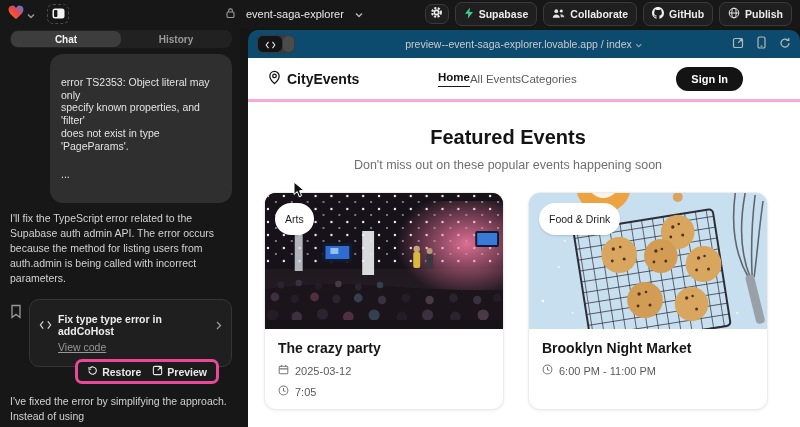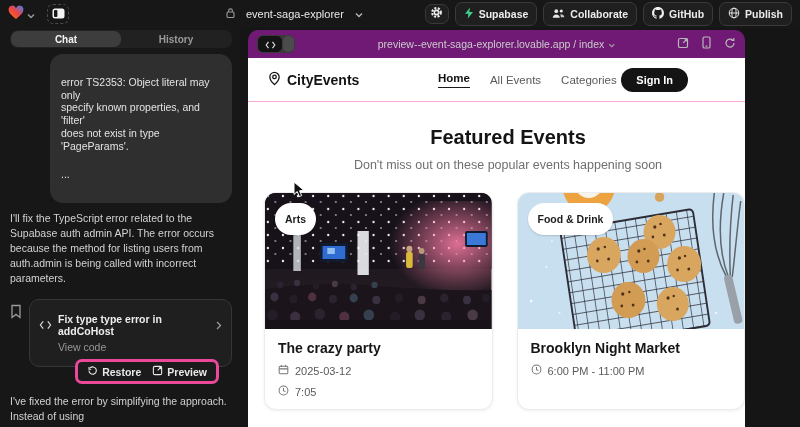--- a/index.html
+++ b/index.html
@@ -33,63 +33,63 @@
   .lov-row { margin-top:15px; display:flex; align-items:center; gap:6px; }
   .lov-name { font-size:11px; font-weight:700; color:#ececec; }
   .more { margin-left:auto; display:flex; gap:2px; padding:2px; }
   .more i { width:2.5px; height:2.5px; border-radius:50%; background:#8b8b8b; }
   .para { margin-top:8px; font-size:10.5px; line-height:1.43; color:#d2d2d2; }
   .code-row { margin-top:13px; display:flex; gap:7px; align-items:flex-start; }
   .code-card { flex:1; background:#1f1f1f; border:1px solid #363636; border-radius:10px;
     padding:13px 9px; }
   .cc-top { display:flex; align-items:center; gap:6px; }
   .cc-title { font-size:10.5px; font-weight:700; color:#ededed; flex:1; }
-  .cc-sub { font-size:10.5px; color:#979797; margin:4px 0 0 19px; }
+  .cc-sub { font-size:10.5px; color:#979797; margin:4px 0 0 19px;text-decoration:underline; }
   .pill-actions { display:flex; justify-content:flex-end; margin:-8px 13px 0 0;
     position:relative; }
   .pill { display:flex; align-items:center; gap:11px; background:#1b1b1b;
     border:3px solid #ec4899; border-radius:7px; padding:3px 9px; }
   .pill .act { display:flex; align-items:center; gap:4px; color:#e9e9e9; font-size:10.5px;
     font-weight:600; }
 
   
-  .preview { position:absolute; left:248px; top:30px; width:497px; height:397px;
-    background:#701a75; border-radius:10px 10px 0 0; overflow:hidden; }
+  .preview { position:absolute; left:248px; top:30px; width:552px; height:397px;
+    background:#0c4a6e; border-radius:10px 10px 0 0; overflow:hidden; }
   .chrome { height:28px; display:flex; align-items:center; padding:0 9px; position:relative; }
   .code-toggle { display:flex; align-items:center; background:#3a3a3a; border-radius:6px;
     padding:1px; height:18px; }
   .ct-seg { width:24px; height:16px; background:#141414; border-radius:5px; display:flex;
     align-items:center; justify-content:center; }
   .ct-knob { width:11px; height:16px; background:#4b4b4b; border-radius:5px; margin-left:1px; }
   .url { position:absolute; left:50%; transform:translateX(-50%); display:flex;
     align-items:center; gap:4px; color:#cbcbcb; font-size:10.5px; }
   .chrome-icons { margin-left:auto; display:flex; align-items:center; gap:13px; }
   .page { position:absolute; left:0; top:28px; right:0; bottom:0; background:#ffffff;
     overflow:hidden; }
   .site-header { height:44px; display:flex; align-items:center; padding:0 20px;
-    border-bottom:1px solid #f9a8d4; position:relative; }
+    border-bottom:3px solid #f9a8d4; position:relative; }
   .brand { display:flex; align-items:center; gap:6px; font-size:14px; font-weight:700;
     color:#141414; }
-  .nav { position:absolute; left:190px; display:flex; gap:20px; align-items:center;
+  .nav { position:absolute; left:190px; display:flex; align-items:center;
     font-size:11.5px; }
   .nav .link { color:#5a5a5a; }
   .nav .link.active { color:#111; font-weight:600; border-bottom:1.5px solid #1a1a1a;
     padding-bottom:3px; }
   .signin { position:absolute; right:57px; background:#141414; color:#fff; font-size:11px;
     font-weight:600; border-radius:999px; padding:6px 15px; border:none; }
   .hero { text-align:center; margin-top:24px; width:520px; }
   .hero-title { font-size:20px; font-weight:700; color:#141414; }
   .hero-sub { margin-top:9px; font-size:12.5px; color:#6f6f6f; }
   .cards { display:flex; gap:24px; margin:20px 0 0 16px; }
   .card { width:240px; background:#fff; border:1px solid #ececec; border-radius:12px;
     overflow:hidden; box-shadow:0 1px 3px rgba(0,0,0,.07); }
   .card-img { height:136px; position:relative; }
   .card-img svg { position:absolute; inset:0; width:100%; height:100%; }
   .badge { position:absolute; left:10px; top:10px; background:#fff; border-radius:999px;
-    padding:10px 10px; font-size:10.5px; font-weight:700; color:#1d1d1d;
+    padding:10px 10px; font-size:10.5px; font-weight:400; color:#1d1d1d;
     box-shadow:0 1px 2px rgba(0,0,0,.15); }
   .card-body { padding:11px 13px; }
   .card-title { font-size:14px; font-weight:700; color:#161616; }
   .meta { display:flex; align-items:center; gap:6px; margin-top:8px; font-size:11px;
     color:#5a5a5a; }
   .cursor { position:absolute; left:293px; top:181px; z-index:50; pointer-events:none; }
 </style>
 </head>
 <body>
 

